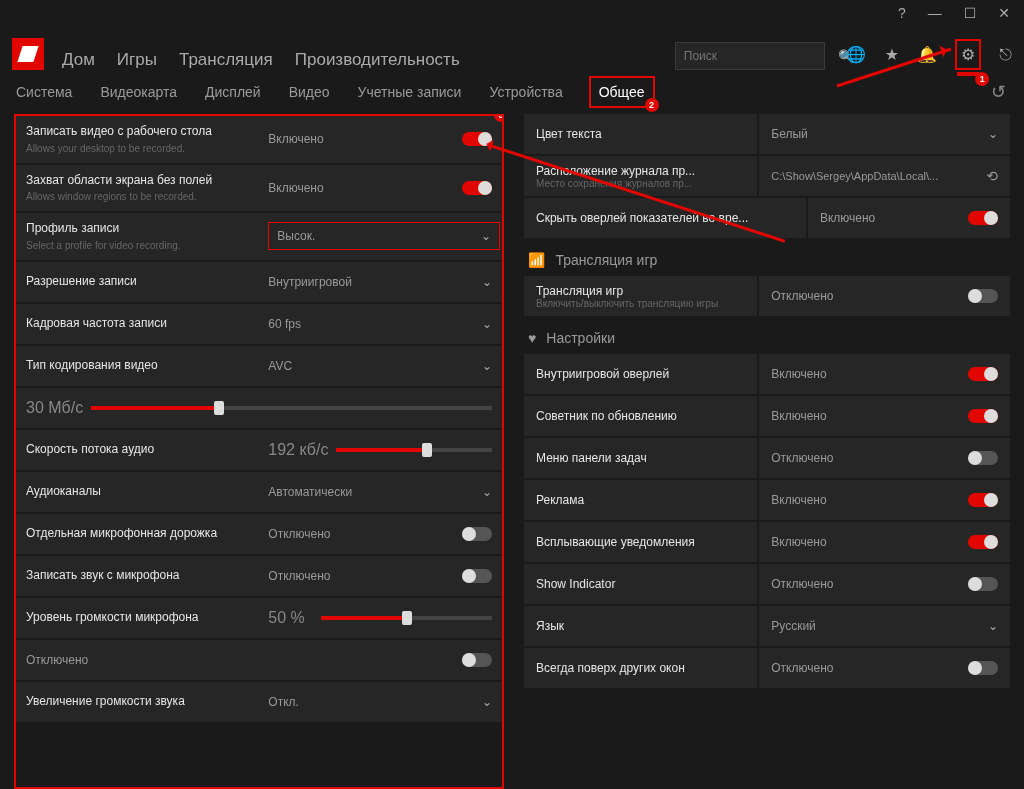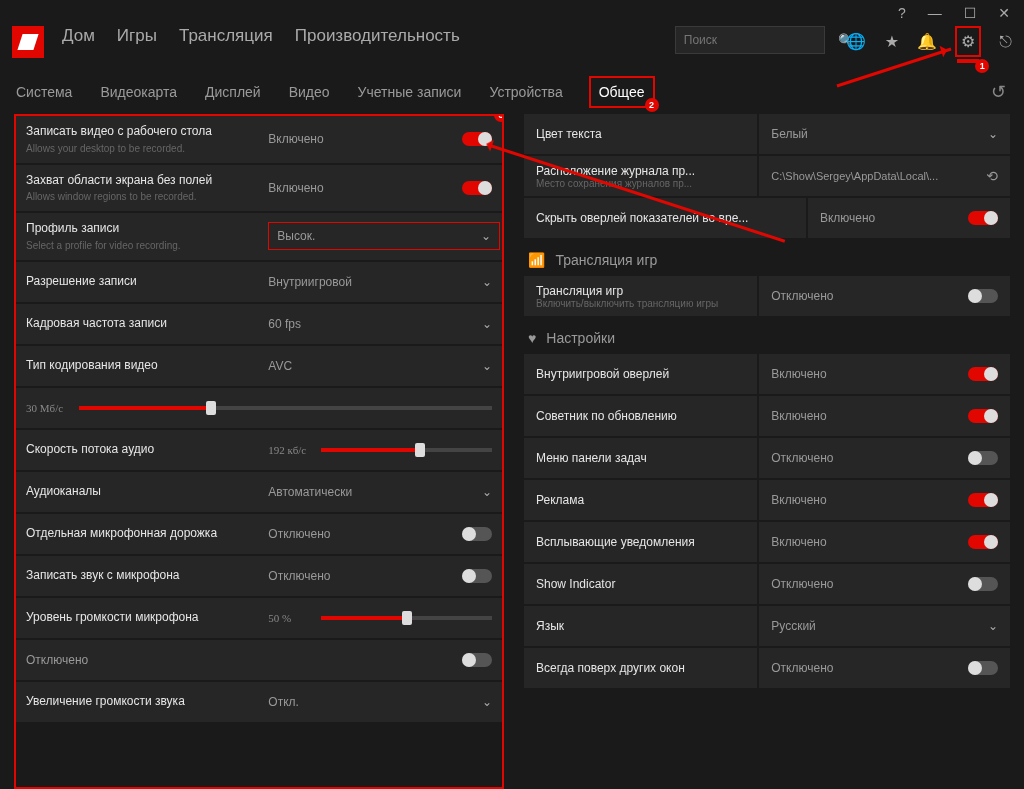--- a/index.html
+++ b/index.html
@@ -1,21 +1,21 @@
 <!DOCTYPE html>
 <html><head>
 <meta charset="utf-8">
 <style>
 * { margin: 0; padding: 0; box-sizing: border-box; font-family: -apple-system, "Segoe UI", Arial, sans-serif; }
 body { background: #1a1a1a; color: #ccc; width: 1024px; height: 789px; overflow: hidden; position: relative; }
 
 .titlebar { height: 26px; background: #1a1a1a; display: flex; justify-content: flex-end; align-items: center; gap: 22px; padding-right: 14px; }
 .titlebar .tbicon { color: #aaa; font-size: 14px; cursor: pointer; }
 
-.header { height: 44px; background: #1a1a1a; display: flex; align-items: flex-start; padding: 0 12px; gap: 8px; }
+.header { height: 44px; background: #1a1a1a; display: flex; align-items: flex-end; padding: 0 12px; gap: 8px; }
 .logo { width: 32px; height: 32px; background: #e10600; display: flex; align-items: center; justify-content: center; position: relative; margin-right: 10px; }
 .logo-inner { width: 16px; height: 16px; background: #fff; transform: skewX(-18deg); }
 .main-nav { display: flex; gap: 22px; }
 .main-nav-item { color: #aaa; font-size: 17px; cursor: pointer; }
 .spacer { flex: 1; }
 .searchbox { display: flex; align-items: center; background: #262626; border: 1px solid #3a3a3a; height: 28px; width: 150px; padding: 0 8px; }
 .searchbox input { background: transparent; border: none; outline: none; color: #aaa; font-size: 12px; flex: 1; }
 .hdr-icons { display: flex; align-items: center; gap: 18px; margin-left: 14px; }
 .hdr-icon { color: #aaa; font-size: 16px; cursor: pointer; }
 .gear-wrap { position: relative; padding: 4px; border: 2px solid #e10600; }
@@ -43,21 +43,21 @@
 .select { flex: 1; display: flex; justify-content: space-between; align-items: center; color: #999; font-size: 12px; cursor: pointer; }
 .chev { color: #aaa; font-size: 12px; }
 .select.highlight { border: 1px solid #e10600; padding: 6px 8px; margin: -6px -8px -6px 0; }
 
 .toggle { width: 30px; height: 14px; border-radius: 8px; background: #555; position: relative; cursor: pointer; }
 .toggle .knob { width: 14px; height: 14px; border-radius: 50%; background: #ddd; position: absolute; top: 0; left: 0; transition: left .1s; }
 .toggle.on { background: #e10600; }
 .toggle.on .knob { left: 16px; }
 
 .slider { flex: 1; display: flex; align-items: center; gap: 8px; }
-.slider-val { color: #888; font-size: 11px; min-width: 45px; font-family: Liberation Serif, serif; }
+.slider-val { color: #888; font-size: 16px; min-width: 45px; }
 .slider-track { flex: 1; height: 4px; background: #444; position: relative; cursor: pointer; }
 .slider-fill { position: absolute; left: 0; top: 0; bottom: 0; background: #e10600; }
 .slider-knob { position: absolute; top: -5px; width: 10px; height: 14px; background: #ddd; border-radius: 2px; margin-left: -5px; }
 
 .pill { display: flex; align-items: center; height: 40px; padding: 0 12px; background: #262626; flex: 1; }
 .pill-label { display: flex; align-items: center; gap: 10px; background: #262626; height: 40px; padding: 0 12px; flex: 0 0 48%; }
 .pill-label .ptitle { color: #e6e6e6; font-size: 12px; }
 .pill-label .pdesc { color: #666; font-size: 10px; }
 .rpair { display: flex; gap: 2px; }
 

